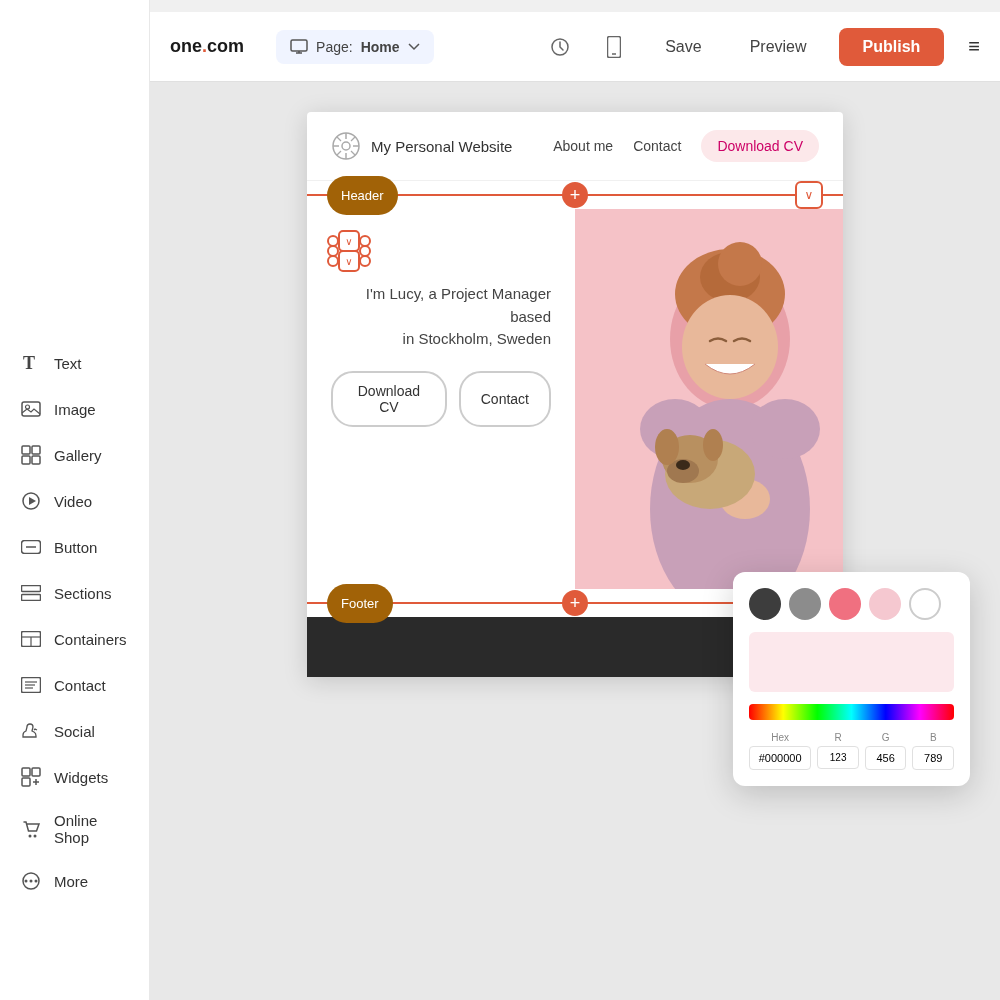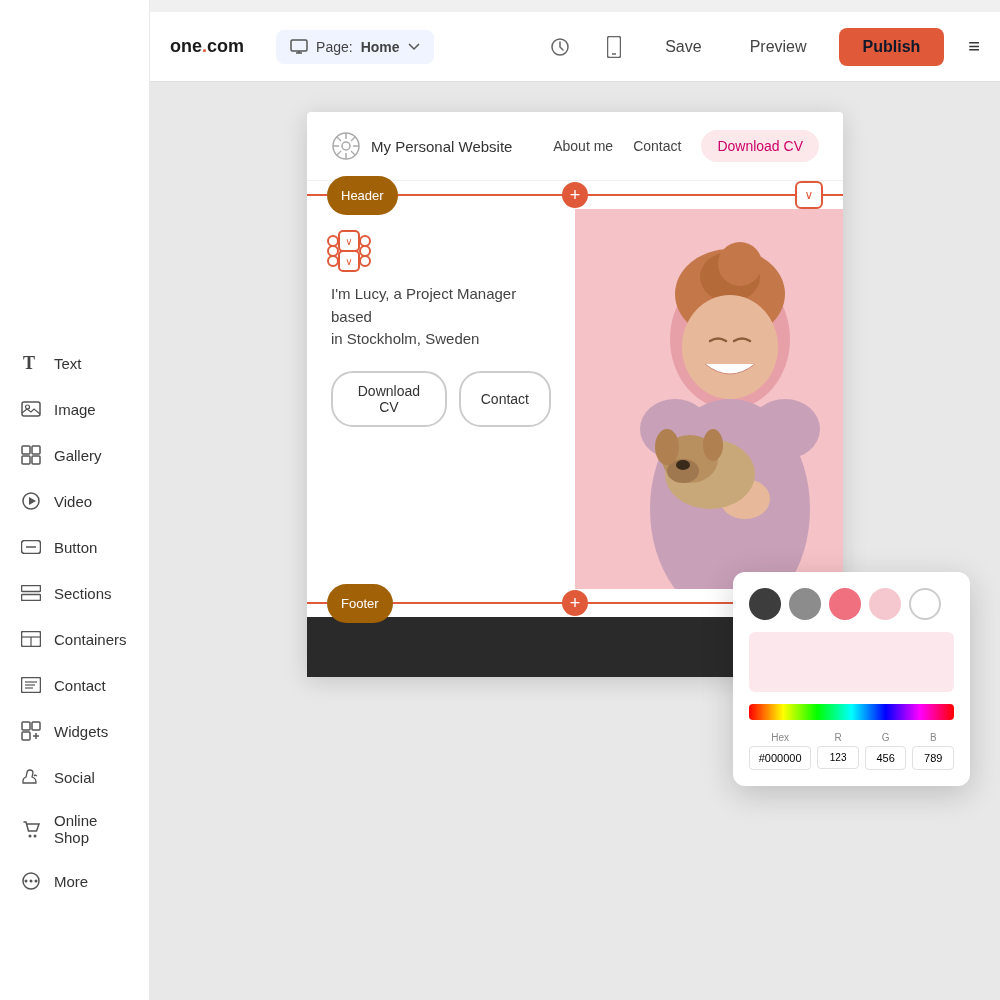--- a/index.html
+++ b/index.html
@@ -100,21 +100,21 @@
       border-radius: 6px;
       border: none;
       background: transparent;
       cursor: pointer;
       display: flex; align-items: center; justify-content: center;
       color: #555;
       font-size: 18px;
     }
     .publish-btn {
       background: #e05a3a;
-      color: #0f172a;
+      color: #ffffff;
       padding: 10px 24px;
       border-radius: 8px;
       border: none;
       font-size: 16px;
       font-weight: 600;
       cursor: pointer;
     }
     .menu-icon {
       font-size: 20px;
       cursor: pointer;
@@ -489,37 +489,37 @@
         <line x1="4" y1="5" x2="16" y2="5" stroke="#555" stroke-width="1.2"></line>
         <line x1="4" y1="8" x2="14" y2="8" stroke="#555" stroke-width="1.2"></line>
         <line x1="4" y1="11" x2="12" y2="11" stroke="#555" stroke-width="1.2"></line>
       </svg>
     </div>
     <span>Contact</span>
   </div>
   <div class="sidebar-item">
     <div class="sidebar-icon">
       <svg width="20" height="20" viewBox="0 0 20 20" fill="none">
+        <path d="M2 14c0-2 1.5-3.5 3-4l1-4c0-2 1.5-3 3-3s3 1 3 3l-1 4 2 1c1 .5 2 2 2 4v1H2v-1z" stroke="#555" stroke-width="1.3" fill="none"></path>
+        <path d="M13 9l1-1 2 1" stroke="#555" stroke-width="1.3" fill="none"></path>
+      </svg>
+    </div>
+    <span>Social</span>
+  </div>
+  <div class="sidebar-item">
+    <div class="sidebar-icon">
+      <svg width="20" height="20" viewBox="0 0 20 20" fill="none">
         <rect x="1" y="1" width="8" height="8" rx="1" stroke="#555" stroke-width="1.5" fill="none"></rect>
         <rect x="11" y="1" width="8" height="8" rx="1" stroke="#555" stroke-width="1.5" fill="none"></rect>
         <rect x="1" y="11" width="8" height="8" rx="1" stroke="#555" stroke-width="1.5" fill="none"></rect>
         <line x1="15" y1="12" x2="15" y2="18" stroke="#555" stroke-width="1.5"></line>
         <line x1="12" y1="15" x2="18" y2="15" stroke="#555" stroke-width="1.5"></line>
       </svg>
     </div>
     <span>Widgets</span>
-  </div>
-  <div class="sidebar-item">
-    <div class="sidebar-icon">
-      <svg width="20" height="20" viewBox="0 0 20 20" fill="none">
-        <path d="M2 14c0-2 1.5-3.5 3-4l1-4c0-2 1.5-3 3-3s3 1 3 3l-1 4 2 1c1 .5 2 2 2 4v1H2v-1z" stroke="#555" stroke-width="1.3" fill="none"></path>
-        <path d="M13 9l1-1 2 1" stroke="#555" stroke-width="1.3" fill="none"></path>
-      </svg>
-    </div>
-    <span>Social</span>
   </div>
   <div class="sidebar-item">
     <div class="sidebar-icon">
       <svg width="20" height="20" viewBox="0 0 20 20" fill="none">
         <path d="M3 3h2l2.5 9h8l2.5-7H6" stroke="#555" stroke-width="1.5" fill="none" stroke-linecap="round"></path>
         <circle cx="9" cy="17" r="1.5" fill="#555"></circle>
         <circle cx="14" cy="17" r="1.5" fill="#555"></circle>
       </svg>
     </div>
     <span>Online Shop</span>
@@ -622,21 +622,21 @@
             <div class="handle tm"></div>
             <div class="handle tr"></div>
             <div class="handle ml"></div>
             <div class="handle mr"></div>
             <div class="handle bl"></div>
             <div class="handle bm"></div>
             <div class="handle br"></div>
             <div class="handle-chevron top">∨</div>
             <div class="handle-chevron bottom">∨</div>
           </div>
-          <p class="hero-desc" style="white-space: pre-line;"><span>I'm Lucy, a Project Manager based
+          <p class="hero-desc" style="white-space: pre-line; text-align: right;"><span>I'm Lucy, a Project Manager based
 in Stockholm, Sweden</span></p>
           <div class="hero-buttons">
             <button class="hero-btn-primary">Download CV</button>
             <button class="hero-btn-secondary">Contact</button>
           </div>
         </div>
 
         <div class="hero-photo">
 
           <svg viewBox="0 0 310 380" width="310" height="380" style="position:absolute;bottom:0;left:0;">

